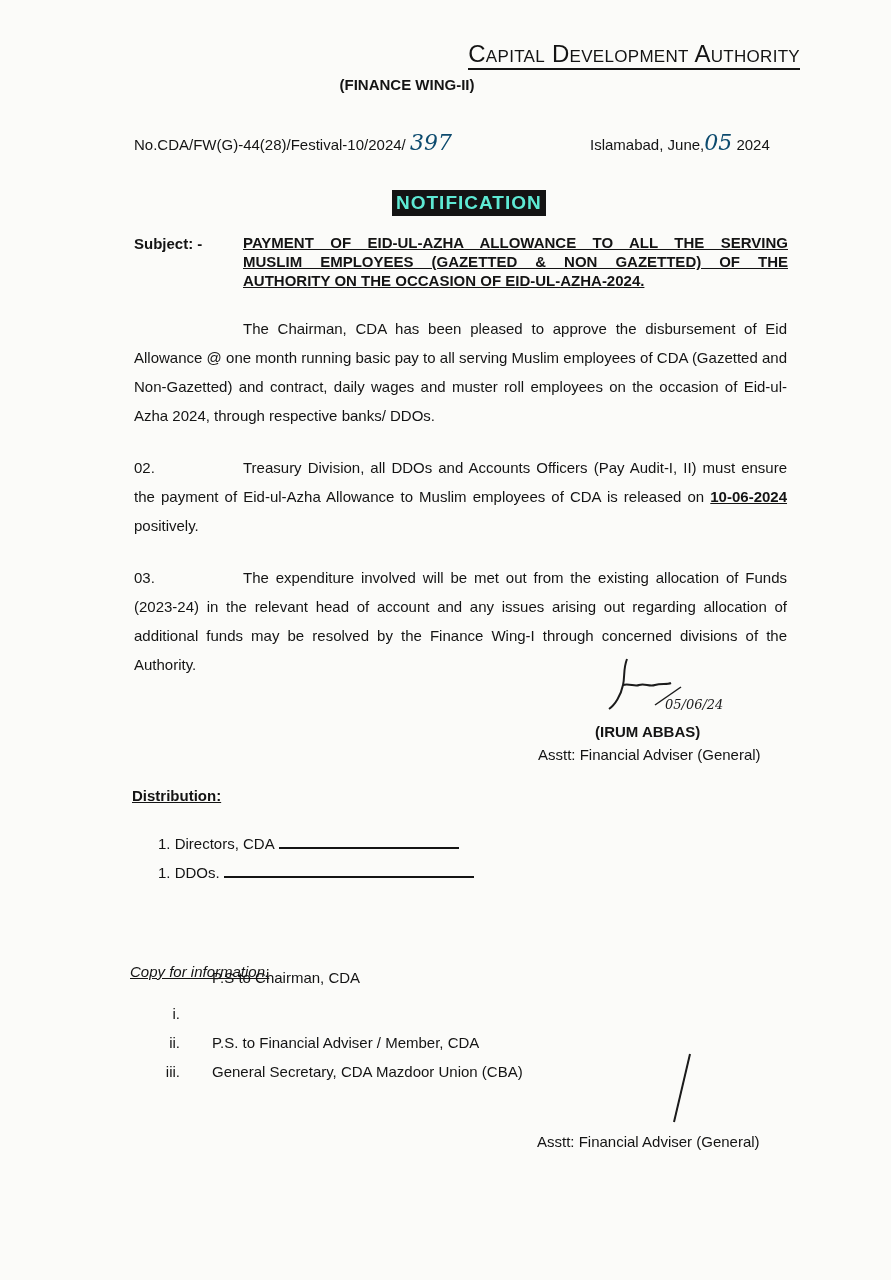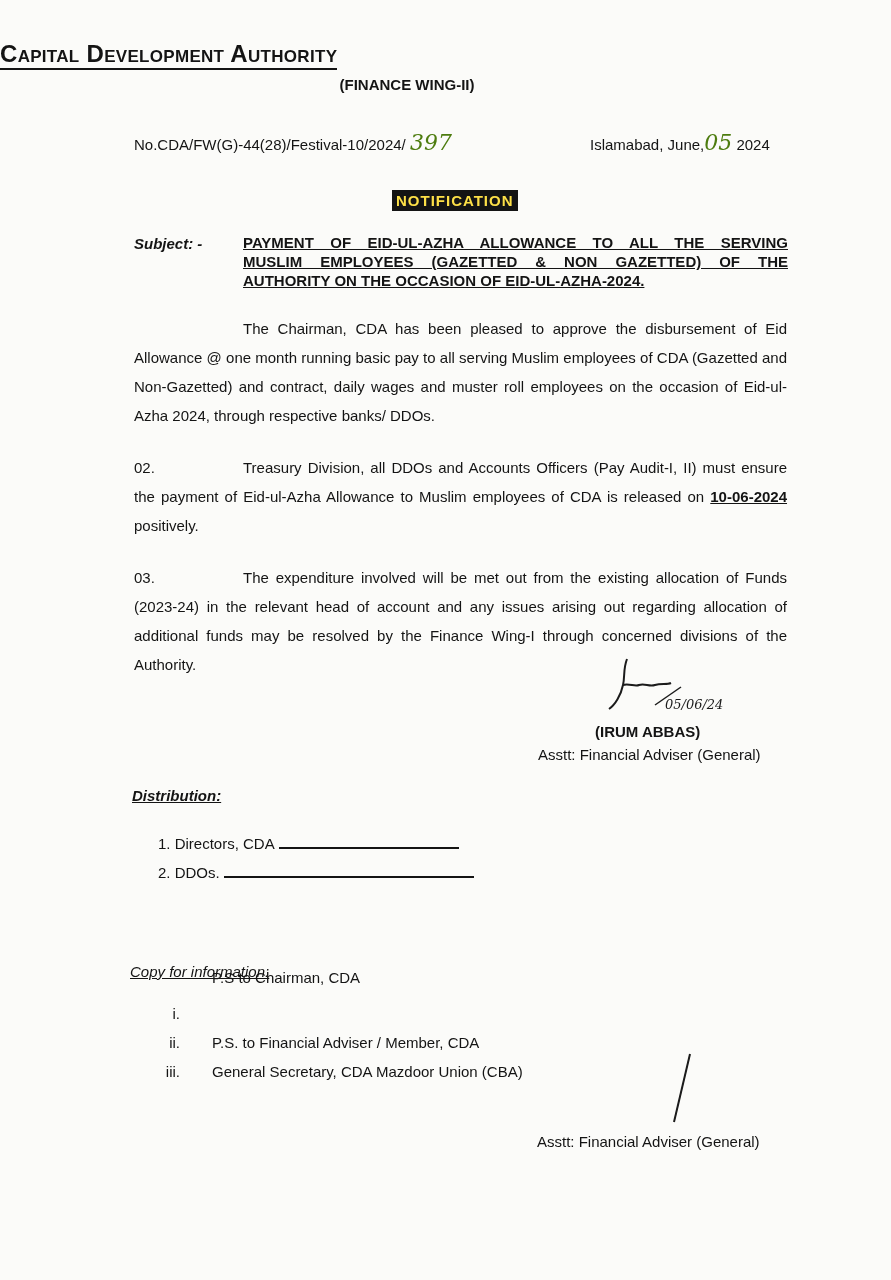--- a/index.html
+++ b/index.html
@@ -4,46 +4,46 @@
   <style>
     html, body { margin: 0; padding: 0; }
     body {
       width: 891px; height: 1280px; background: #f6f6f4;
       font-family: "Liberation Sans", sans-serif; color: #141414;
       position: relative; overflow: hidden;
     }
     .page { position: absolute; left: 0; top: 0; width: 891px; height: 1280px; background: #fbfbf9; }
     .abs { position: absolute; }
     .title {
-      left: 0; width: 800px; top: 40px; text-align: left;
-      font-weight: bold; font-size: 20px; letter-spacing: 0.3px;
+      left: 0; width: 800px; top: 40px; text-align: right;
+      font-weight: normal; font-size: 20px; letter-spacing: 0.3px;
     }
     .title span.inner { border-bottom: 2px solid #141414; padding-bottom: 1px; font-variant: small-caps; font-size: 24px; }
     .subtitle { left: 0; width: 814px; top: 76px; text-align: center; font-weight: bold; font-size: 15px; }
     .ref { left: 134px; top: 130px; font-size: 15px; }
-    .hand { font-family: "DejaVu Serif", serif; font-style: italic; color: #4d7c0f; font-size: 22px; }
+    .hand { font-family: "DejaVu Serif", serif; font-style: italic; color: #0c4a6e; font-size: 22px; }
     .date { left: 590px; top: 130px; font-size: 15px; }
     .notif {
-      left: 392px; top: 190px; background: #141414; color: #fde047; font-weight: bold;
-      font-size: 15px; padding: 2px 4px; letter-spacing: 1px;
+      left: 392px; top: 190px; background: #141414; color: #5eead4; font-weight: bold;
+      font-size: 19px; padding: 2px 4px; letter-spacing: 1px;
     }
-    .subject-label { left: 134px; top: 235px; font-weight: bold; font-style: italic; font-size: 15px; }
+    .subject-label { left: 134px; top: 235px; font-weight: bold; font-size: 15px; }
     .subject-text {
       left: 243px; top: 233px; width: 545px; font-weight: bold; font-size: 15px;
       text-decoration: underline; text-align: justify; text-align-last: justify; line-height: 19px;
     }
     .subject-text .last { text-align-last: left; display: block; }
     .para { left: 134px; width: 653px; font-size: 15px; line-height: 29px; text-align: justify; }
     .para .indent { display: inline-block; width: 109px; }
     .para .num { display: inline-block; width: 109px; }
     .u { font-weight: bold; text-decoration: underline; }
     .sig { left: 595px; top: 655px; width: 170px; height: 60px; }
     .signame { left: 595px; top: 723px; font-weight: bold; font-size: 15px; }
     .sigdesig { left: 538px; top: 746px; font-size: 15px; }
-    .dist-head { left: 132px; top: 787px; font-weight: bold; font-style: italic; font-size: 15px; text-decoration: underline; }
+    .dist-head { left: 132px; top: 787px; font-weight: bold; font-size: 15px; text-decoration: underline; }
     .dist-item { left: 158px; font-size: 15px; }
     .dist-line { display: inline-block; border-bottom: 2px solid #141414; vertical-align: baseline; margin-left: 4px; height: 1px; }
     .copy-head { left: 130px; top: 963px; font-weight: normal; font-style: italic; font-size: 15px; text-decoration: underline; }
     .copy-num { font-size: 15px; width: 30px; text-align: right; }
     .copy-text { left: 212px; font-size: 15px; }
     .foot-sig { left: 660px; top: 1050px; width: 40px; height: 80px; }
     .foot-desig { left: 537px; top: 1133px; font-size: 15px; }
   </style>
 </head>
 <body>
@@ -93,21 +93,21 @@
     <text x="70" y="54" font-family="DejaVu Serif, serif" font-style="italic" font-size="13" fill="#1b1b1b">05/06/24</text>
   </svg>
   <div class="abs signame">(IRUM ABBAS)</div>
   <div class="abs sigdesig">Asstt: Financial Adviser (General)</div>
 
   <div class="abs dist-head">Distribution:</div>
   <div class="abs dist-item" style="top:835px;">
     <span>1. Directors, CDA</span><span class="dist-line" style="width:180px;"></span>
   </div>
   <div class="abs dist-item" style="top:864px;">
-    <span>2. DDOs.</span><span class="dist-line" style="width:250px;"></span>
+    <span>1. DDOs.</span><span class="dist-line" style="width:250px;"></span>
   </div>
 
   <div class="abs copy-head">Copy for information:</div>
   <div class="abs copy-num" style="left:150px; top:1005px;">i.</div>
   <div class="abs copy-text" style="top:969px;text-align:center;">P.S to Chairman, CDA</div>
   <div class="abs copy-num" style="left:150px; top:1034px;">ii.</div>
   <div class="abs copy-text" style="top:1034px;">P.S. to Financial Adviser / Member, CDA</div>
   <div class="abs copy-num" style="left:150px; top:1063px;">iii.</div>
   <div class="abs copy-text" style="top:1063px;">General Secretary, CDA Mazdoor Union (CBA)</div>
 

